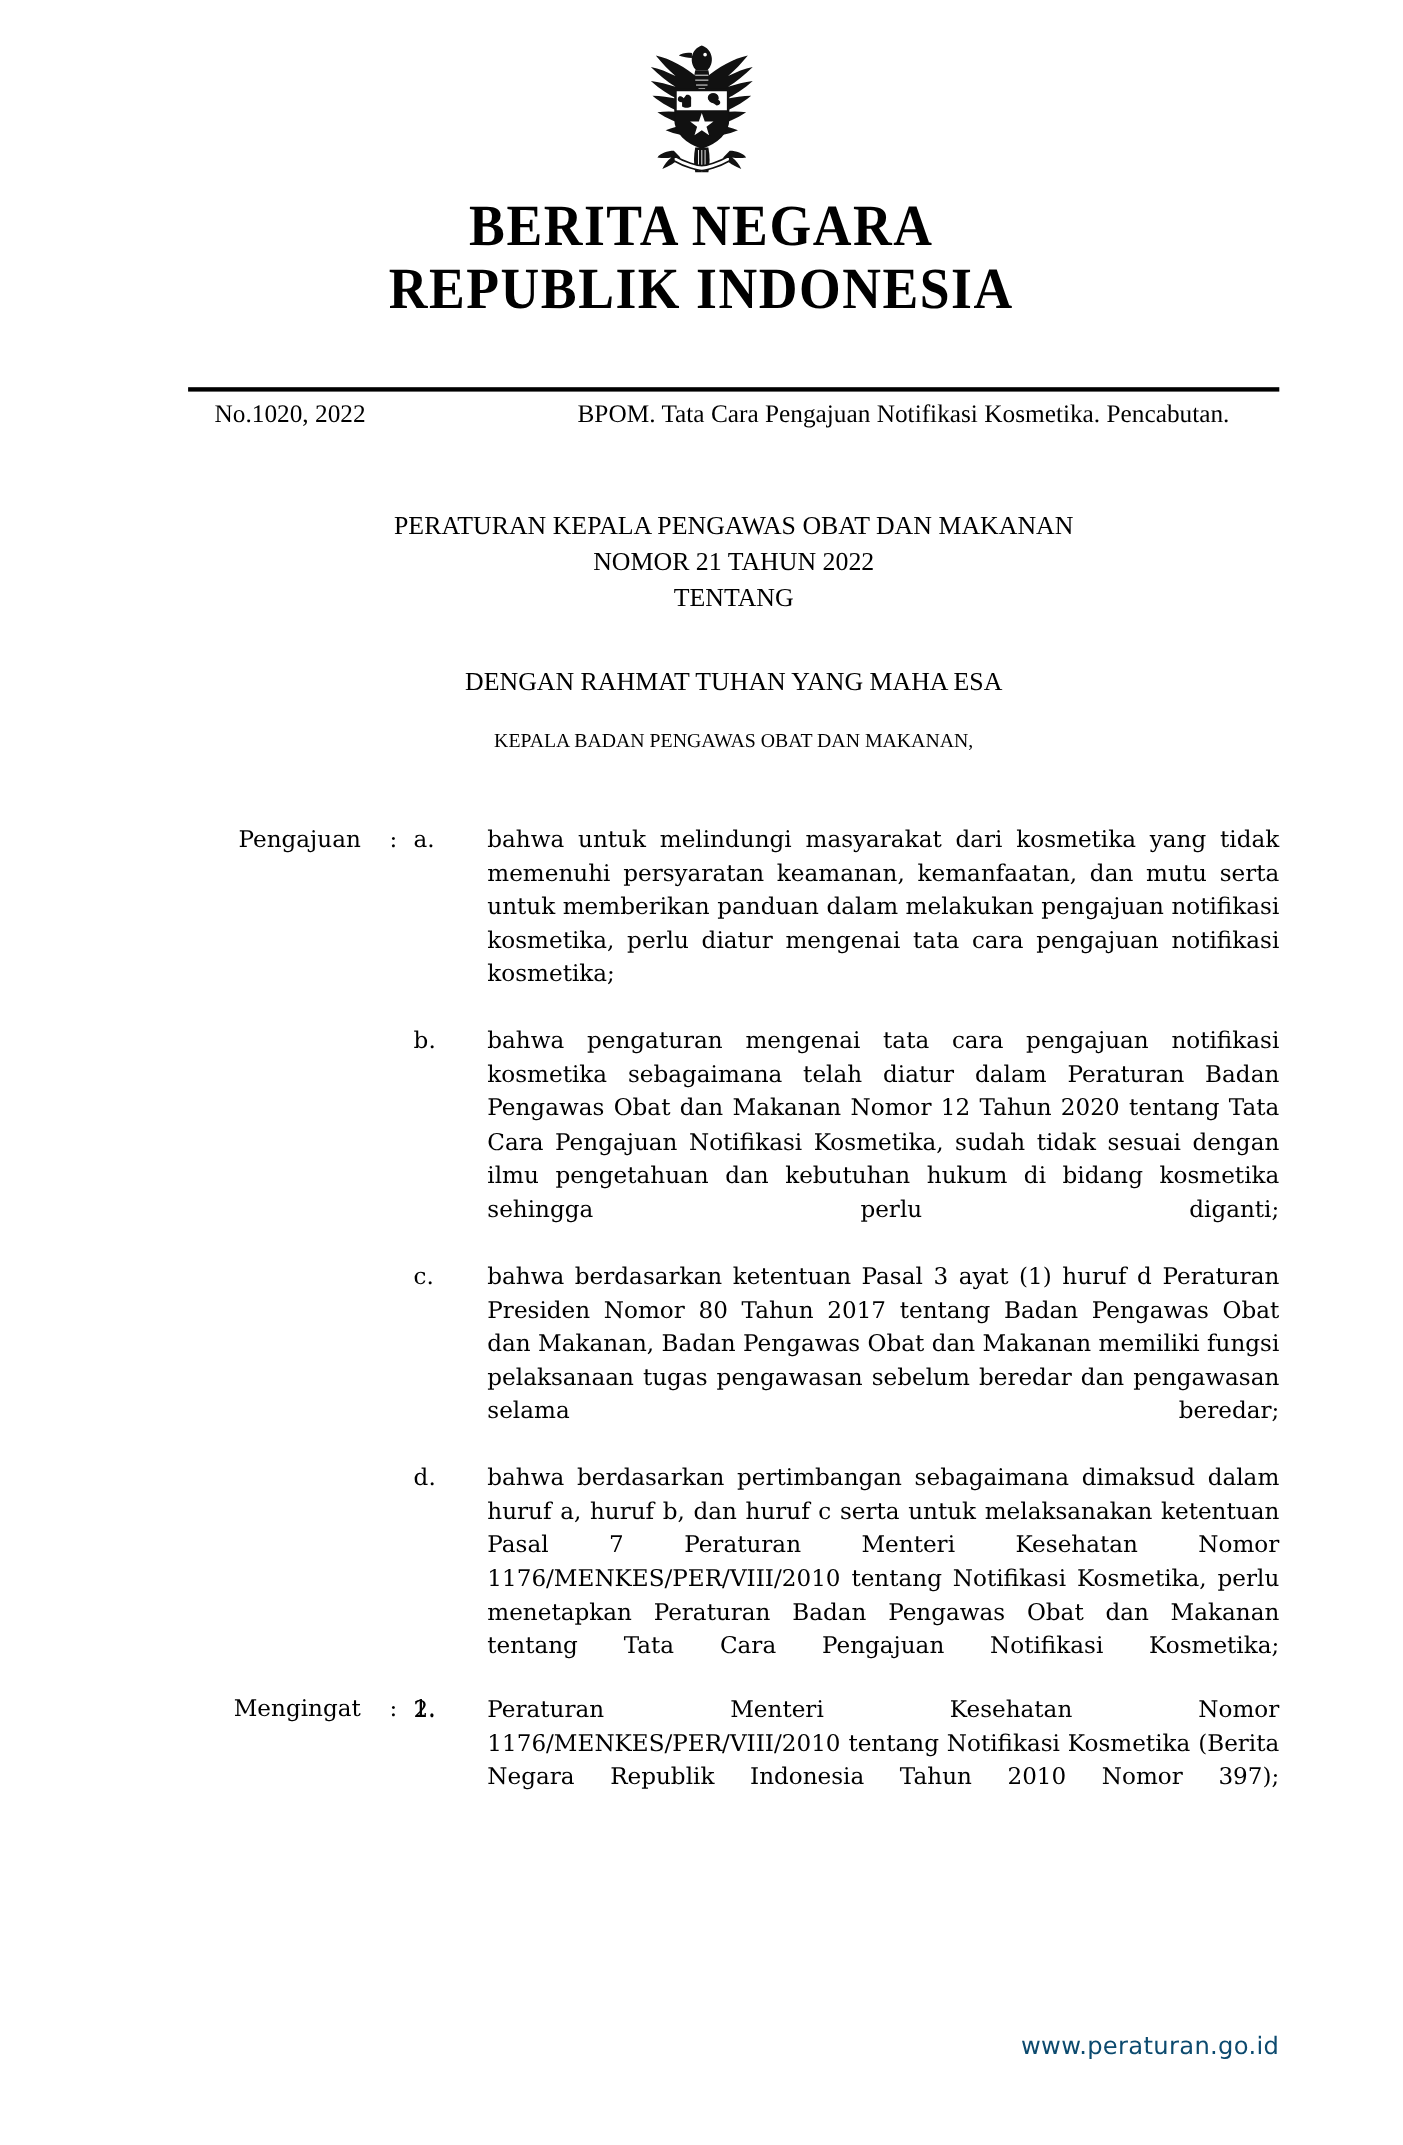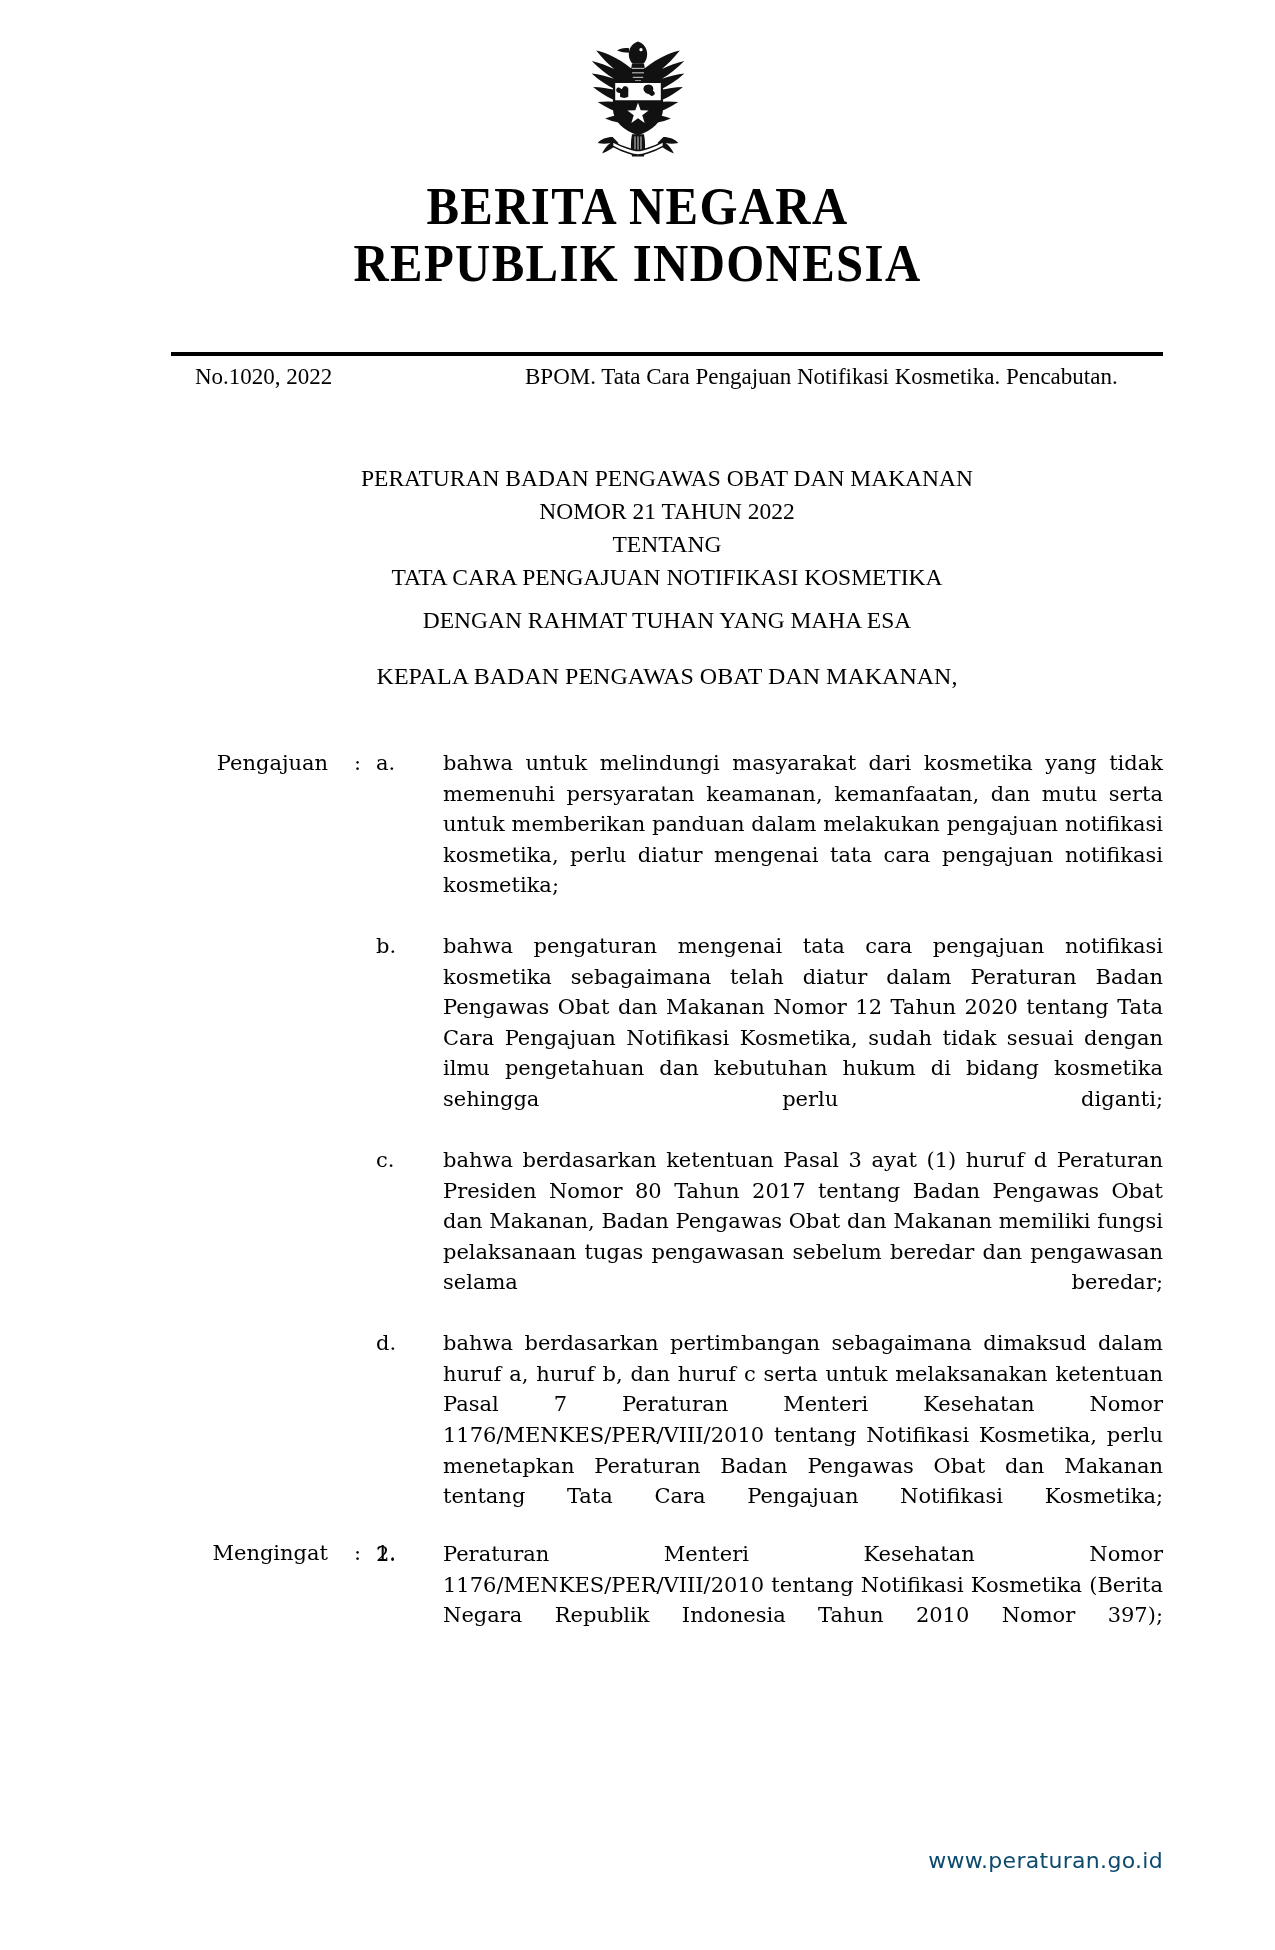--- a/index.html
+++ b/index.html
@@ -104,21 +104,21 @@
     width: 992px;
     text-align: center;
     font-size: 23.5px;
   }
   .decree-line-2 {
     position: absolute;
     top: 663px;
     left: 143px;
     width: 992px;
     text-align: center;
-    font-size: 24px;
+    font-size: 18px;
   }
 
   
   .body-section {
     position: absolute;
     left: 130px;
     width: 1005px;
     font-family: "DejaVu Serif", "Liberation Serif", serif;
     font-size: 21px;
     line-height: 1.455;
@@ -240,24 +240,23 @@
   </div>
 
   <div class="head-rule"></div>
 
   <div class="info-row">
     <div class="info-no">No.1020, 2022</div>
     <div class="info-subject">BPOM. Tata Cara Pengajuan Notifikasi Kosmetika. Pencabutan.</div>
   </div>
 
   <div class="title-block">
-    <div class="ln">PERATURAN BADAN PENGAWAS OBAT DAN MAKANAN</div>
+    <div class="ln">PERATURAN KEPALA PENGAWAS OBAT DAN MAKANAN</div>
     <div class="ln">NOMOR 21 TAHUN 2022</div>
     <div class="ln">TENTANG</div>
-    <div class="ln">TATA CARA PENGAJUAN NOTIFIKASI KOSMETIKA</div>
   </div>
 
   <div class="decree-line-1">DENGAN RAHMAT TUHAN YANG MAHA ESA</div>
   <div class="decree-line-2">KEPALA BADAN PENGAWAS OBAT DAN MAKANAN,</div>
 
   <div class="body-section" id="menimbang-block">
     <div class="clause">
       <span class="clause-label">Pengajuan</span>
       <span class="clause-colon">:</span>
       <span class="clause-marker">a.</span>

